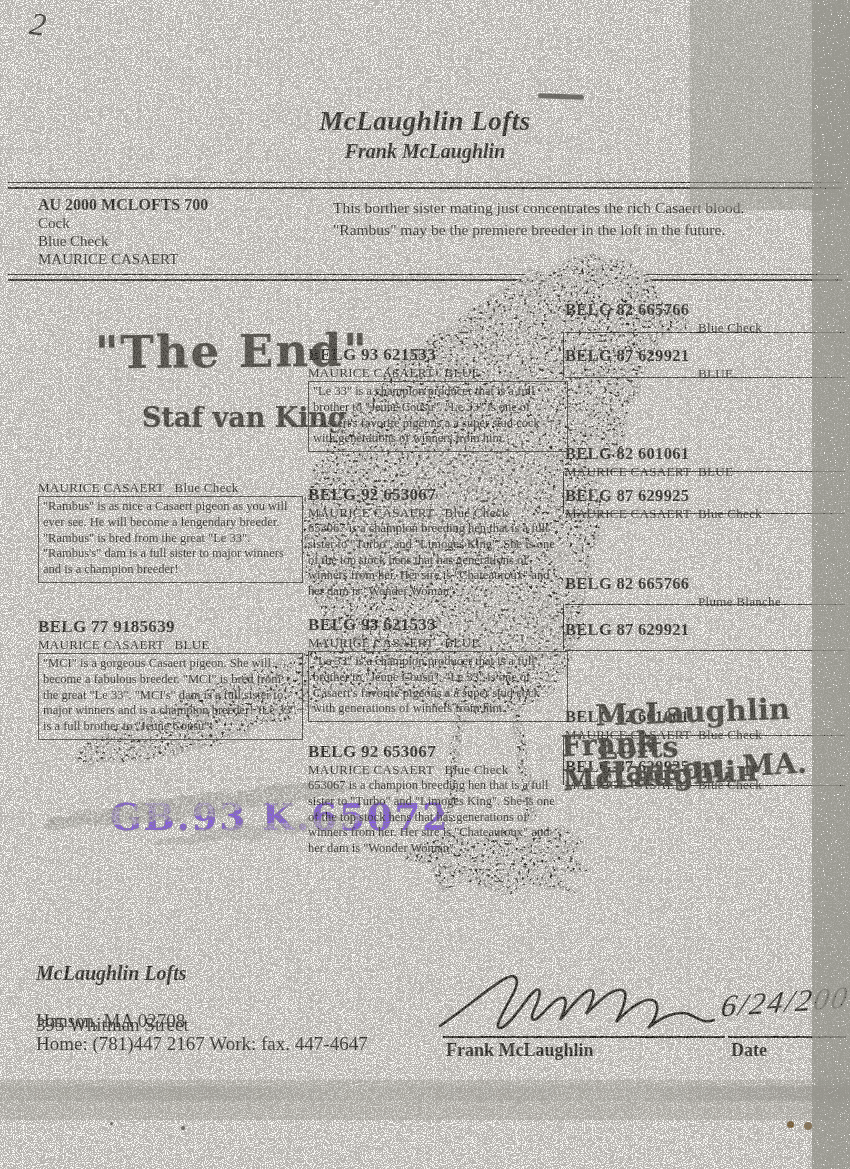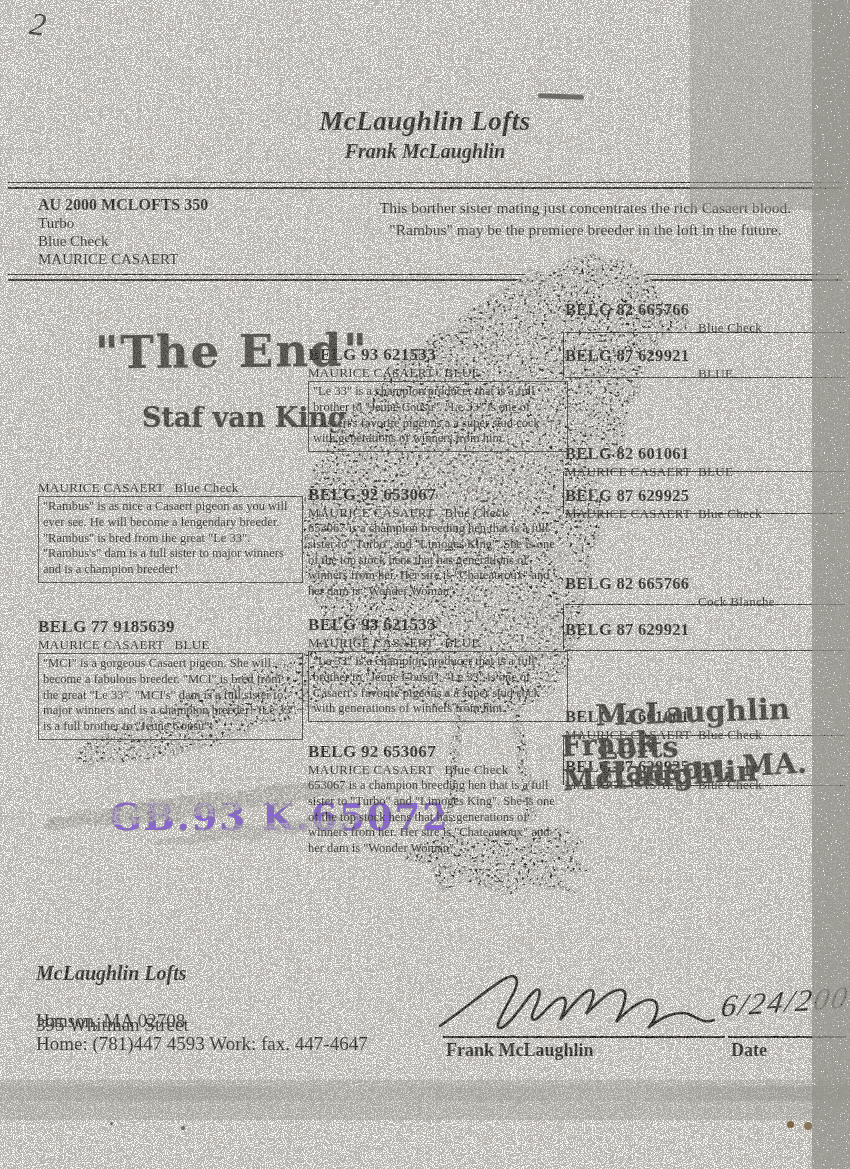--- a/index.html
+++ b/index.html
@@ -11,21 +11,21 @@
   }
   .abs{position:absolute;}
   
   .hdr-org{top:106px;left:0;right:0;text-align:center;font-size:27px;font-weight:bold;font-style:italic;letter-spacing:.5px;}
   .hdr-owner{top:140px;left:0;right:0;text-align:center;font-size:20px;font-weight:bold;font-style:italic;}
   .dblrule{left:8px;width:834px;height:4px;border-top:1.5px solid #24231f;border-bottom:2.5px solid #24231f;}
   .rule1{top:182px;} .rule2{top:274px;}
   
   .subject{top:196px;left:38px;font-size:15px;line-height:18px;}
   .subject .band{font-size:16px;font-weight:bold;}
-  .note{top:197px;left:333px;width:505px;font-size:15.5px;line-height:22px;text-align:center;}
+  .note{top:197px;left:333px;width:505px;font-size:15.5px;line-height:22px;}
   
   .corner2{top:6px;left:30px;font-size:32px;font-style:italic;transform:rotate(8deg);color:#2a2925;}
   
   .stamp{font-family:"DejaVu Serif", serif;font-weight:bold;color:#44423c;text-shadow:0 0 1px rgba(70,68,60,.7);}
   .the-end{top:325px;left:95px;font-size:45px;letter-spacing:2px;transform:rotate(-.5deg);}
   .staf{top:402px;left:142px;font-size:27px;color:#3a3833;}
   .gbring{top:795px;left:110px;font-size:37px;letter-spacing:2px;color:#8b5cf6;}
   .loftstamp{font-family:"DejaVu Serif", serif;font-weight:bold;color:#3a3833;font-size:29px;text-shadow:0 0 1px rgba(58,56,51,.6);z-index:6;}
   .ls1{top:694px;left:596px;transform:rotate(-2deg);}
   .ls2{top:722px;left:562px;transform:rotate(-3deg);}
@@ -62,22 +62,22 @@
 
 <div class="page">
 
   <div class="abs corner2">2</div>
 
   <div class="abs hdr-org">McLaughlin Lofts</div>
   <div class="abs hdr-owner">Frank McLaughlin</div>
   <div class="abs dblrule rule1"></div>
 
   <div class="abs subject">
-    <div class="band">AU 2000 MCLOFTS 350</div>
-    <div>Turbo</div>
+    <div class="band">AU 2000 MCLOFTS 700</div>
+    <div>Cock</div>
     <div>Blue Check</div>
     <div>MAURICE CASAERT</div>
   </div>
   <div class="abs note">
     <div>This borther sister mating just concentrates the rich Casaert blood.</div>
     <div>"Rambus" may be the premiere breeder in the loft in the future.</div>
   </div>
   <div class="abs dblrule rule2"></div>
 
   <svg class="abs bird" width="700" height="660" viewBox="0 0 700 660">
@@ -211,21 +211,21 @@
 
   <div class="abs pblock rentry" style="top:486px;left:565px;width:280px;">
     <div class="band-title">BELG 87 629925</div>
     <div class="subline"><span class="owner">MAURICE CASAERT</span><span>Blue Check</span></div>
   </div>
   <div class="abs runder" style="top:513px;left:565px;width:280px;"></div>
   <div class="abs rbracket" style="top:471px;left:563px;height:42px;"></div>
 
   <div class="abs pblock rentry" style="top:574px;left:565px;width:280px;">
     <div class="band-title">BELG 82 665766</div>
-    <div class="subline"><span class="owner"></span><span>Cock Blanche</span></div>
+    <div class="subline"><span class="owner"></span><span>Plume Blanche</span></div>
   </div>
   <div class="abs runder" style="top:604px;left:565px;width:280px;"></div>
 
   <div class="abs pblock rentry" style="top:620px;left:565px;width:280px;">
     <div class="band-title">BELG 87 629921</div>
   </div>
   <div class="abs runder" style="top:650px;left:565px;width:280px;"></div>
   <div class="abs rbracket" style="top:604px;left:563px;height:46px;"></div>
 
   <div class="abs pblock rentry" style="top:707px;left:565px;width:280px;">
@@ -237,21 +237,21 @@
   <div class="abs pblock rentry" style="top:757px;left:565px;width:280px;">
     <div class="band-title">BELG 87 629925</div>
     <div class="subline"><span class="owner">MAURICE CASAERT</span><span>Blue Check</span></div>
   </div>
   <div class="abs runder" style="top:785px;left:565px;width:280px;"></div>
   <div class="abs rbracket" style="top:735px;left:563px;height:50px;"></div>
 
   <div class="abs f-org">McLaughlin Lofts</div>
   <div class="abs f-line" style="top:1014px;">395 Whitman Street</div>
   <div class="abs f-line" style="top:1010px;">Hanson, MA 02708</div>
-  <div class="abs f-line" style="top:1033px;">Home: (781)447 4593 Work: fax. 447-4647</div>
+  <div class="abs f-line" style="top:1033px;">Home: (781)447 2167 Work: fax. 447-4647</div>
 
   <svg class="abs sig-svg" width="300" height="72" viewBox="0 0 300 72">
     <path d="M4,58 C30,40 55,18 70,10 C82,4 84,14 76,28 C66,46 58,60 64,60 C74,60 92,26 100,22
              C106,19 104,30 98,42 C94,50 96,56 104,48 C114,38 122,28 128,30 C132,32 128,44 124,52
              C134,40 146,24 154,22 C160,21 158,32 150,46 C162,34 176,20 186,22 C194,24 186,44 180,54
              C192,42 206,30 216,32 C226,34 220,52 212,60 C224,50 240,42 252,46 C262,50 268,56 278,52" fill="none" stroke="#14130f" stroke-width="2.6" stroke-linecap="round"></path>
   </svg>
   <div class="abs sigline"></div>
   <div class="abs signame">Frank McLaughlin</div>
   <div class="abs datescrawl">6/24/200</div>

